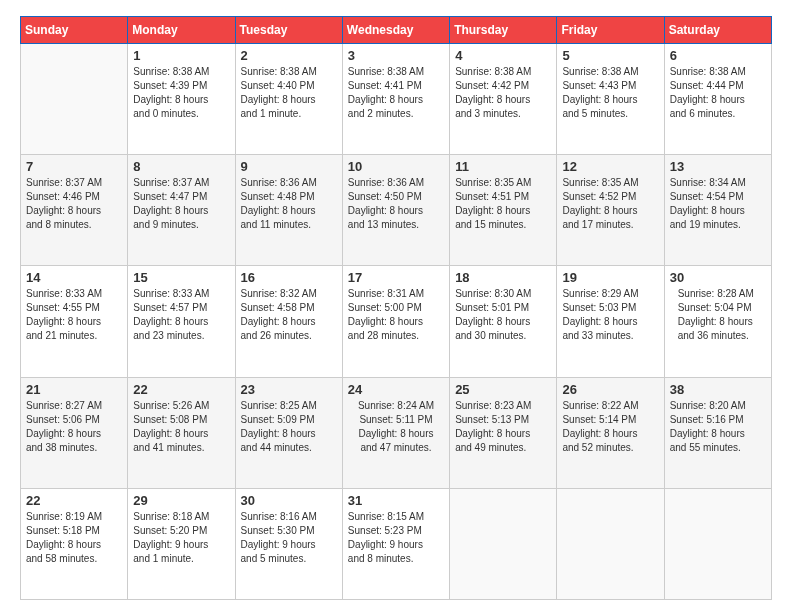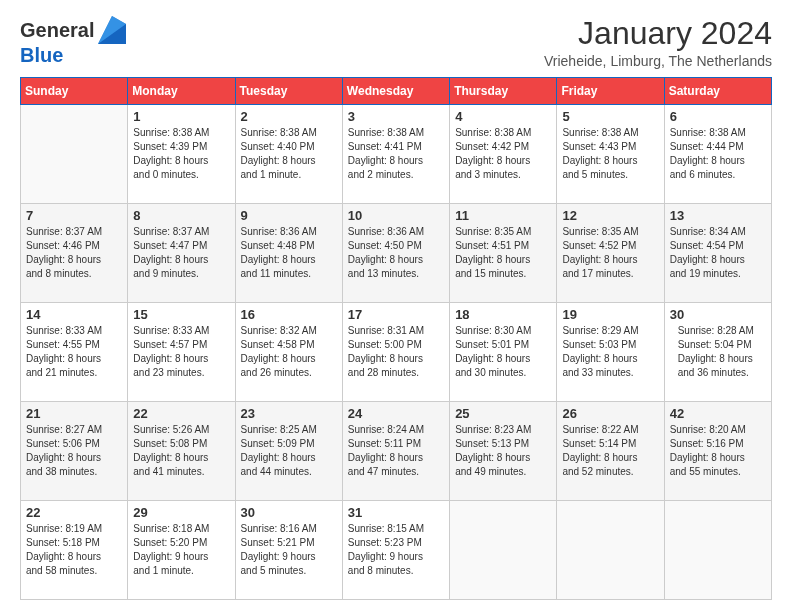--- a/index.html
+++ b/index.html
@@ -100,38 +100,20 @@
       background: #fff;
     }
     .row-shaded td.empty, .row-white td.empty {
       background: #f9f9f9;
     }
   </style>
 </head>
 <body>
 
 <div class="page">
-  <div class="header">
-    <div class="logo">
-      <div style="display:flex;flex-direction:column;line-height:1.1">
-        <span style="display:flex;align-items:center;gap:2px">
-          <span class="logo-text logo-general">General</span>
-          <svg class="logo-icon" viewBox="0 0 28 28" xmlns="http://www.w3.org/2000/svg">
-            <polygon points="0,28 28,28 28,8 14,0" fill="#1565c0"></polygon>
-            <polygon points="0,28 28,8 14,0" fill="#42a5f5" opacity="0.7"></polygon>
-          </svg>
-        </span>
-        <span class="logo-text logo-blue">Blue</span>
-      </div>
-    </div>
-    <div class="title-block">
-      <div class="month-title">January 2024</div>
-      <div class="location">Vrieheide, Limburg, The Netherlands</div>
-    </div>
-  </div>
 
   <table class="calendar">
     <thead>
       <tr>
       <th>Sunday</th>
           <th>Monday</th>
           <th>Tuesday</th>
           <th>Wednesday</th>
           <th>Thursday</th>
           <th>Friday</th>
@@ -303,41 +285,41 @@
           </td>
           <td>
             <div class="day-num">23</div>
             <div class="sun-info" style="white-space: pre-line;">Sunrise: 8:25 AM
 Sunset: 5:09 PM
 Daylight: 8 hours
 and 44 minutes.</div>
           </td>
           <td>
             <div class="day-num">24</div>
-            <div class="sun-info" style="white-space: pre-line;">Sunrise: 8:24 AM
+            <div class="sun-info" style="white-space: pre-line; text-align: center;">Sunrise: 8:24 AM
 Sunset: 5:11 PM
 Daylight: 8 hours
 and 47 minutes.</div>
           </td>
           <td>
             <div class="day-num">25</div>
             <div class="sun-info" style="white-space: pre-line;">Sunrise: 8:23 AM
 Sunset: 5:13 PM
 Daylight: 8 hours
 and 49 minutes.</div>
           </td>
           <td>
             <div class="day-num">26</div>
             <div class="sun-info" style="white-space: pre-line;">Sunrise: 8:22 AM
 Sunset: 5:14 PM
 Daylight: 8 hours
 and 52 minutes.</div>
           </td>
           <td>
-            <div class="day-num">42</div>
+            <div class="day-num">38</div>
             <div class="sun-info" style="white-space: pre-line;">Sunrise: 8:20 AM
 Sunset: 5:16 PM
 Daylight: 8 hours
 and 55 minutes.</div>
           </td>
         </tr>
         <tr class="row-white">
           <td>
             <div class="day-num">22</div>
             <div class="sun-info" style="white-space: pre-line;">Sunrise: 8:19 AM
@@ -348,21 +330,21 @@
           <td>
             <div class="day-num">29</div>
             <div class="sun-info" style="white-space: pre-line;">Sunrise: 8:18 AM
 Sunset: 5:20 PM
 Daylight: 9 hours
 and 1 minute.</div>
           </td>
           <td>
             <div class="day-num">30</div>
             <div class="sun-info" style="white-space: pre-line;">Sunrise: 8:16 AM
-Sunset: 5:21 PM
+Sunset: 5:30 PM
 Daylight: 9 hours
 and 5 minutes.</div>
           </td>
           <td>
             <div class="day-num">31</div>
             <div class="sun-info" style="white-space: pre-line;">Sunrise: 8:15 AM
 Sunset: 5:23 PM
 Daylight: 9 hours
 and 8 minutes.</div>
           </td>

